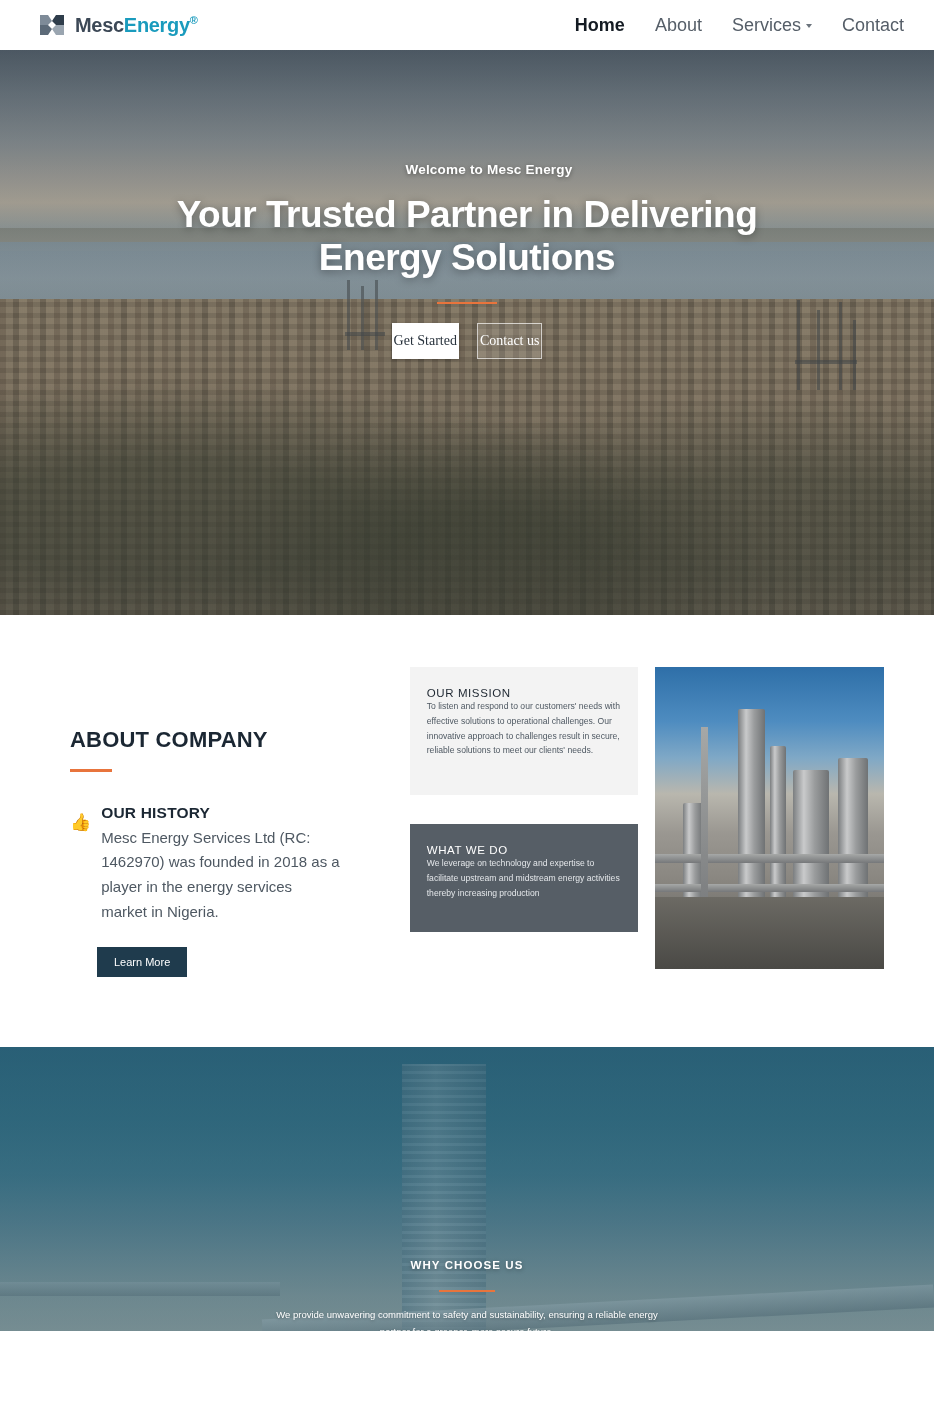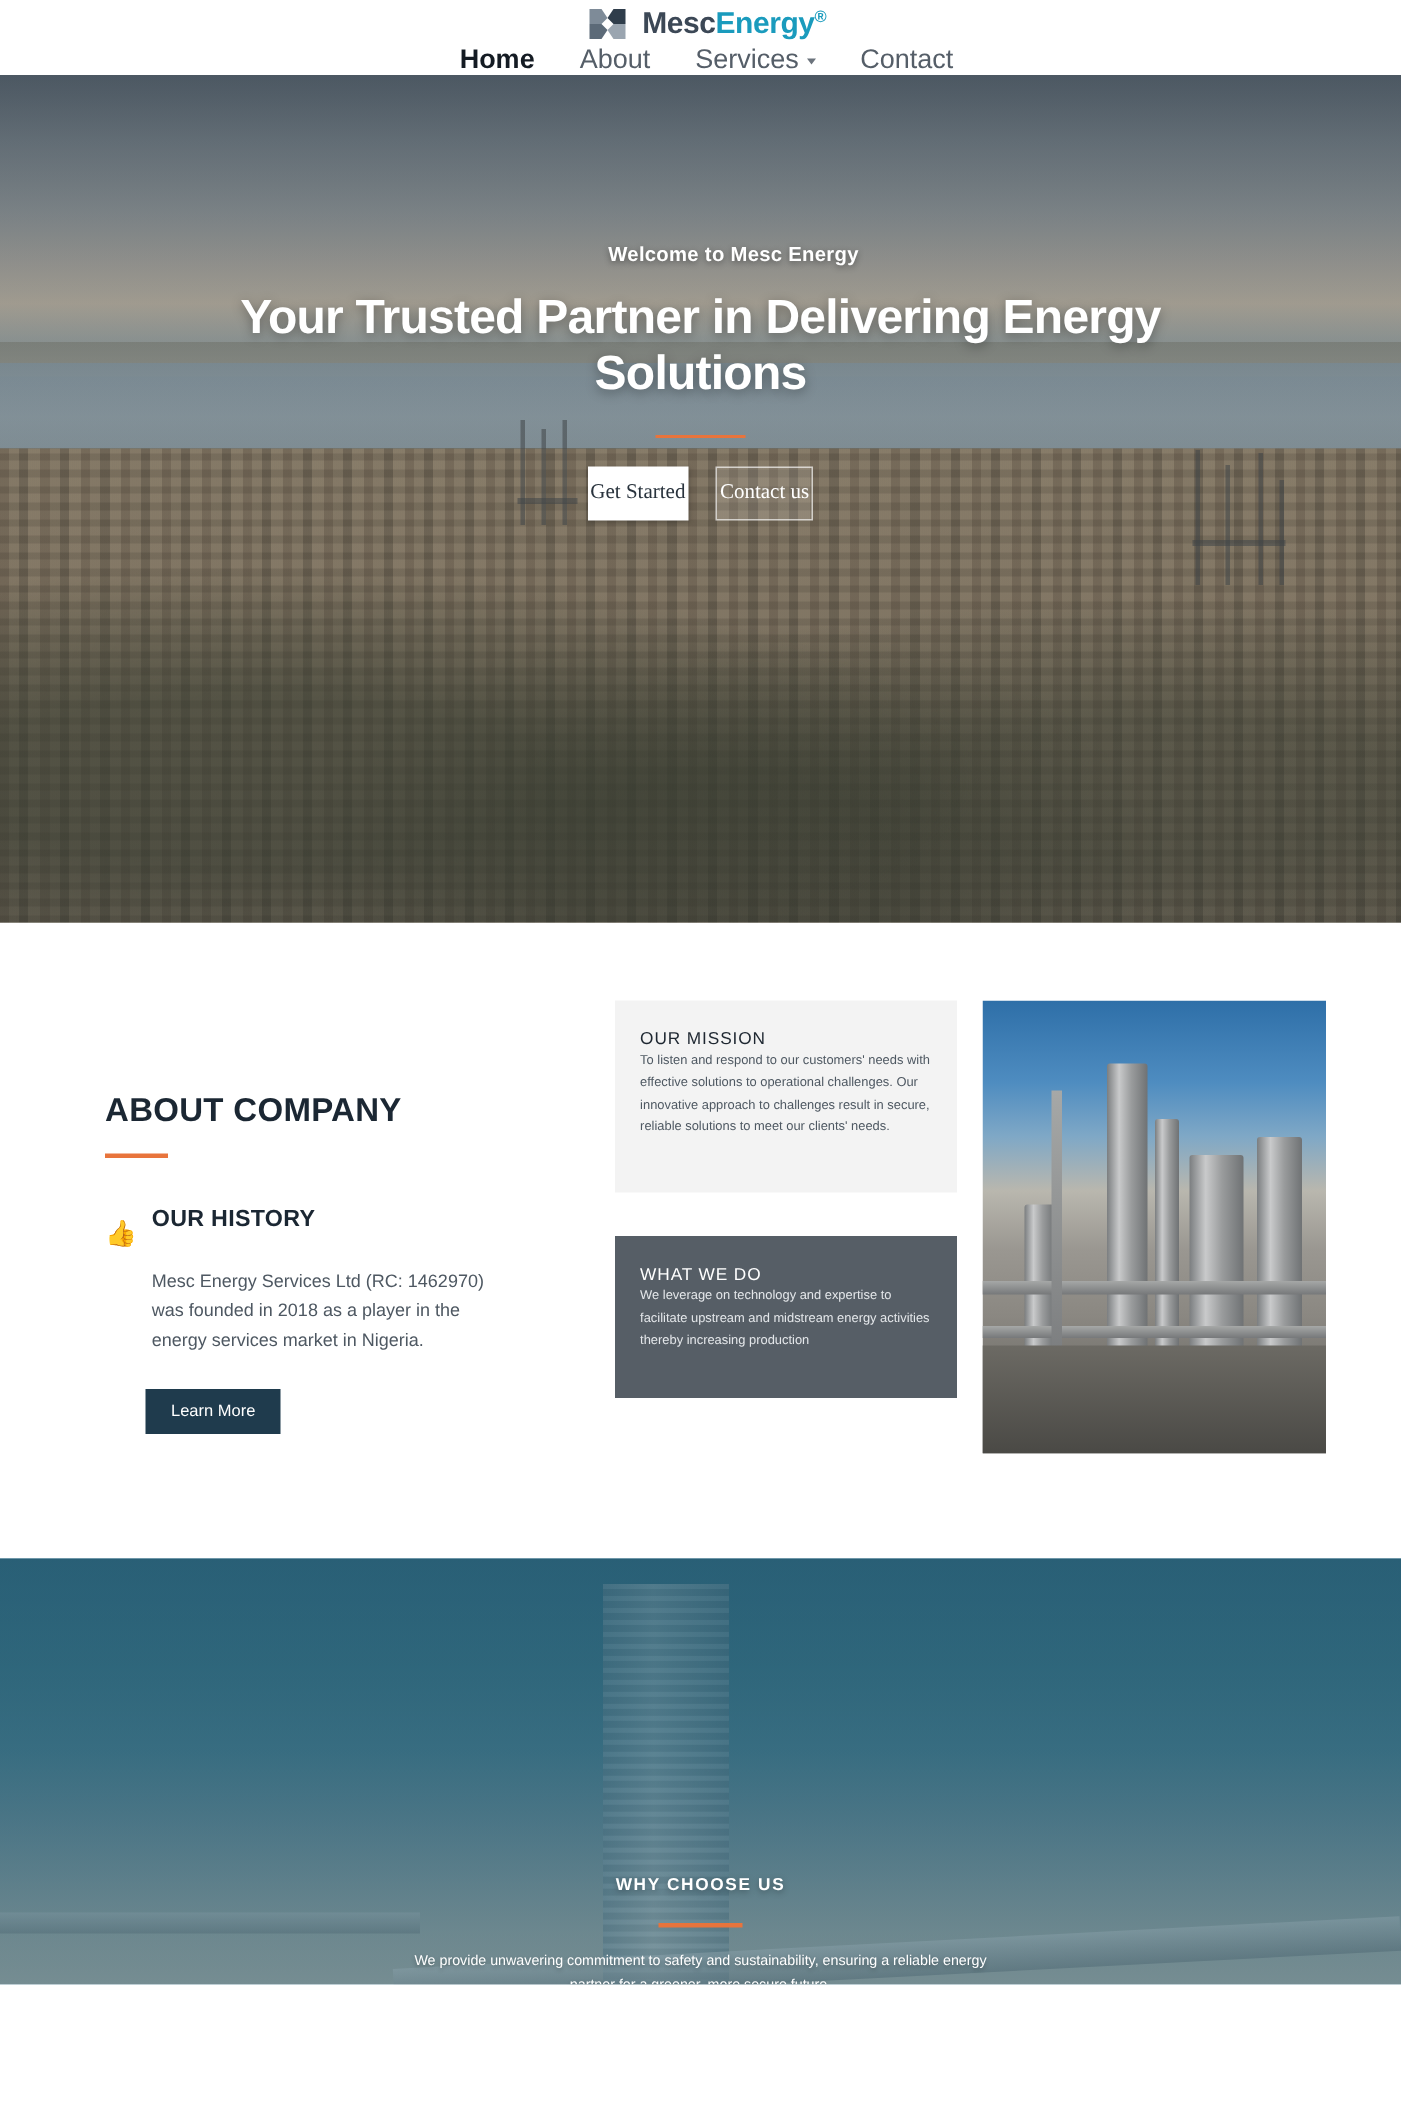--- a/index.html
+++ b/index.html
@@ -10,25 +10,24 @@
     color: #333;
   }
   .page { width: 934px; position: relative; overflow: hidden; }
 
   
   .header {
     height: 50px;
     background: #ffffff;
     display: flex;
     align-items: center;
-    justify-content: flex-end;
+    justify-content: space-between;
     padding: 0 30px 0 38px;
     position: relative;
     z-index: 20;
-    flex-direction: column;
   }
   .brand { display: flex; align-items: center; gap: 9px; }
   .brand-mark { width: 28px; height: 26px; flex: 0 0 28px; }
   .brand-text {
     font-size: 20px;
     font-weight: bold;
     letter-spacing: -0.3px;
     white-space: nowrap;
   }
   .brand-text .t1 { color: #3c4856; }
@@ -120,21 +119,21 @@
   }
   .hero-eyebrow {
     font-size: 13.5px;
     font-weight: bold;
     letter-spacing: .2px;
     text-shadow: 0 1px 4px rgba(0,0,0,.4);
     padding-left: 44px;
   }
   .hero-title {
     margin-top: 16px;
-    font-size: 32px;
+    font-size: 37px;
     line-height: 1.17;
     font-weight: bold;
     letter-spacing: -0.5px;
     max-width: 700px;
     margin-left: auto; margin-right: auto;
     text-shadow: 0 2px 8px rgba(0,0,0,.35);
   }
   .hero-rule {
     width: 60px; height: 2.5px;
     background: #e8743c;
@@ -169,22 +168,22 @@
     color: #1b2733;
     letter-spacing: .2px;
   }
   .about-rule { width: 42px; height: 2.5px; background: #e8743c; margin-top: 16px; }
   .history-row { display: flex; align-items: flex-start; gap: 10px; margin-top: 32px; }
   .thumb-icon { font-size: 17px; line-height: 1; color: #5b6570; margin-top: 10px; }
   .history-title {
     font-size: 15.5px; font-weight: bold; color: #1b2733; letter-spacing: .2px;
   }
   .history-body {
-    margin-top: 23px;
-    font-size: 12px;
+    margin-top: 4px;
+    font-size: 15px;
     line-height: 1.65;
     color: #4e5862;
     max-width: 245px;
   }
   .learn-btn {
     margin-top: 22px;
     margin-left: 27px;
     background: #1f3b4d;
     color: #fff;
     font-size: 11px;

